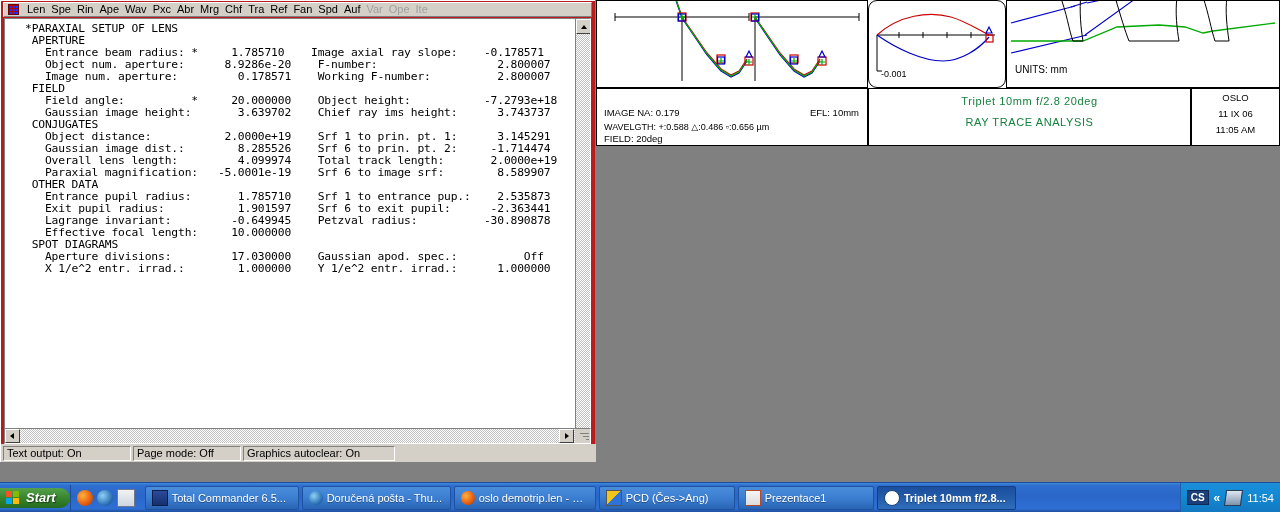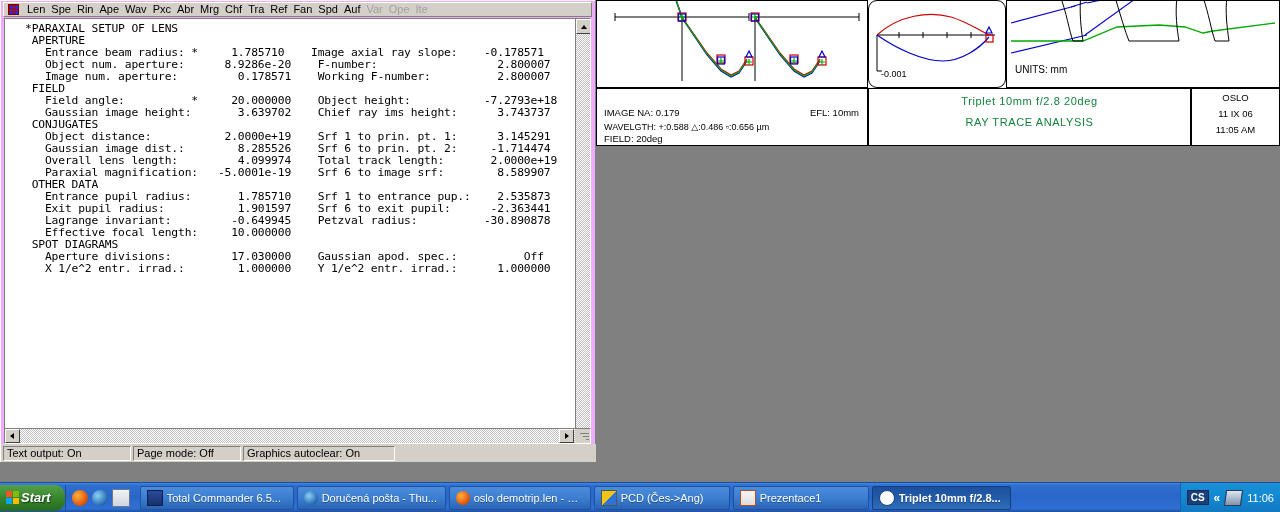--- a/index.html
+++ b/index.html
@@ -11,21 +11,21 @@
     -webkit-font-smoothing:none;
   }
   #root{position:relative;width:1280px;height:512px;}
 
   
   .desktop{position:absolute;left:0;top:0;width:1280px;height:482px;background:#808080;}
 
   
   .textwin{
     position:absolute;left:0;top:0;width:595px;height:462px;
-    background:#f0abfc;
+    background:#b91c1c;
     border-top:1px solid #ffffff;
     border-left:1px solid #ffffff;
     box-sizing:border-box;
   }
   .menubar{
     position:absolute;left:2px;top:1px;width:589px;height:15px;
     background:#d4d0c8;
     border:1px solid #d4d0c8;
     border-top-color:#ffffff;border-left-color:#ffffff;
     border-right-color:#808080;border-bottom-color:#808080;
@@ -167,22 +167,22 @@
 
   
   .taskbar{
     position:absolute;left:0;bottom:0;width:1280px;height:30px;
     background:linear-gradient(to bottom,#3f8bdc 0%,#2f6fd0 8%,#2a66c8 45%,#2e6fd4 88%,#1f4f9e 100%);
     border-top:1px solid #1c4c9a;
     box-sizing:border-box;
     display:flex;align-items:center;
   }
   .startbtn{
-    height:26px;margin-left:0;padding:0 14px 0 6px;
-    display:flex;align-items:center;
+    height:20px;margin-left:0;padding:0 14px 0 6px;
+    display:flex;align-items:center;gap:5px;
     background:linear-gradient(to bottom,#54a14b 0%,#3d8b33 40%,#2f7a27 70%,#266b20 100%);
     border-radius:0 10px 10px 0;
     color:#fff;font-weight:bold;font-size:13px;
     font-style:italic;
     text-shadow:1px 1px 1px rgba(0,0,0,.5);
     flex:0 0 auto;
   }
   .winflag{width:15px;height:14px;position:relative;flex:0 0 auto;}
   .winflag i{position:absolute;width:6px;height:6px;}
   .quicklaunch{
@@ -456,17 +456,17 @@
         <div class="taskbtn active" style="width: 125px;">
           <span class="tico" style="background:#ffffff;border-radius:50%;border:1px solid #1b3f7a;"></span>
           <span class="tlabel">Triplet  10mm f/2.8...</span>
         </div>
       </div>
 
     <div class="tray">
       <span style="background:#1b3f7a;border:1px solid #0f2a57;padding:1px 3px;font-size:10px;font-weight:bold;">CS</span>
       <span style="font-size:12px;font-weight:bold;">«</span>
       <span style="display:inline-block;width:15px;height:14px;background:linear-gradient(to bottom,#dfe6f0,#7f93ad);border:1px solid #2b3c55;transform:skewX(-8deg)"></span>
-      <span class="trayclock">11:06</span>
+      <span class="trayclock">11:54</span>
     </div>
   </div>
 
 </div>
 
 </body></html>

